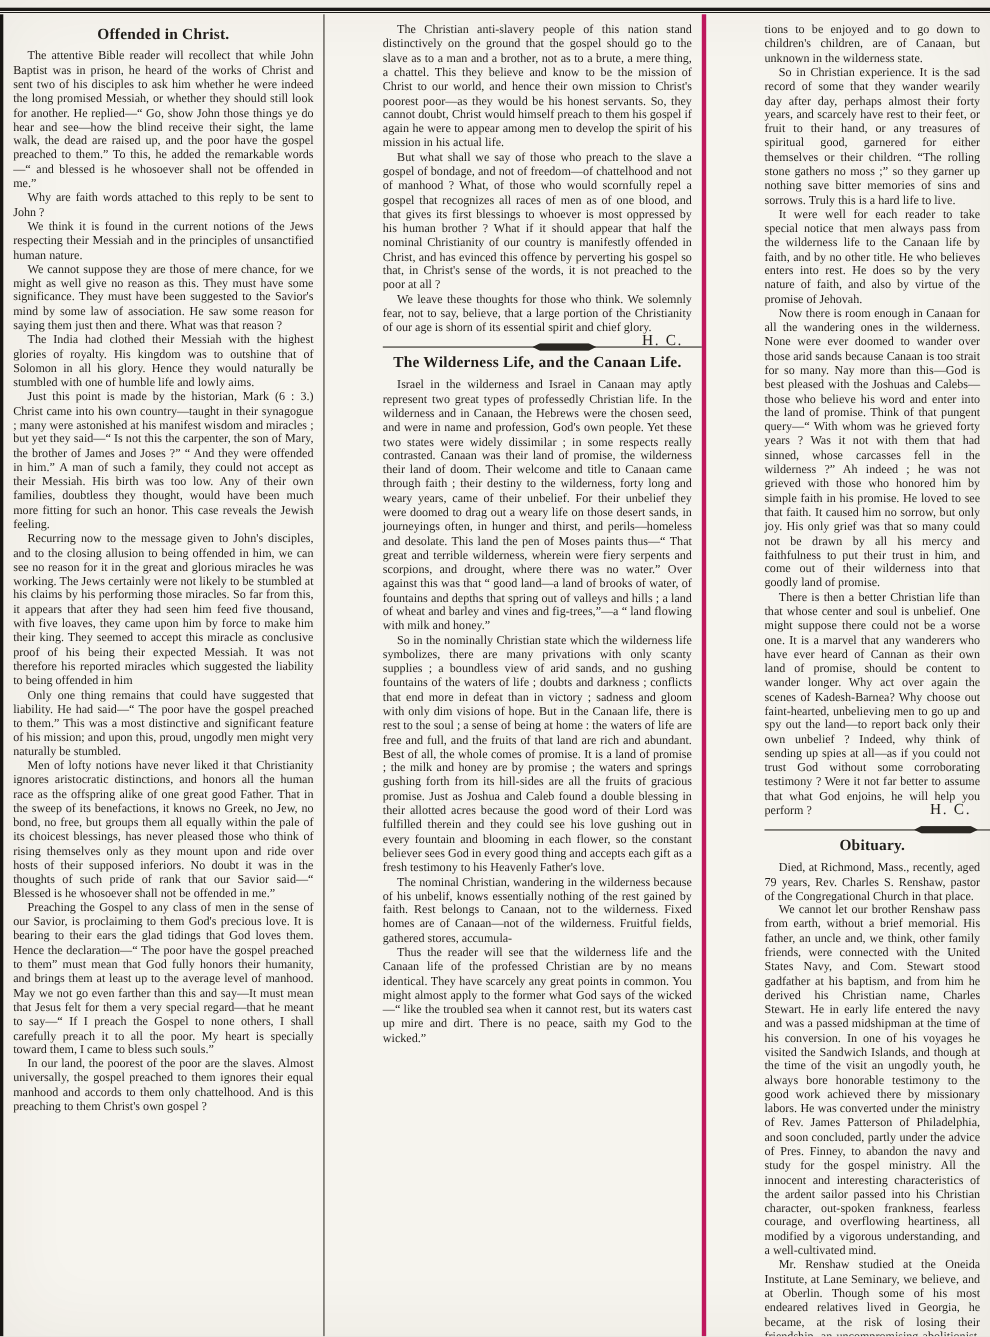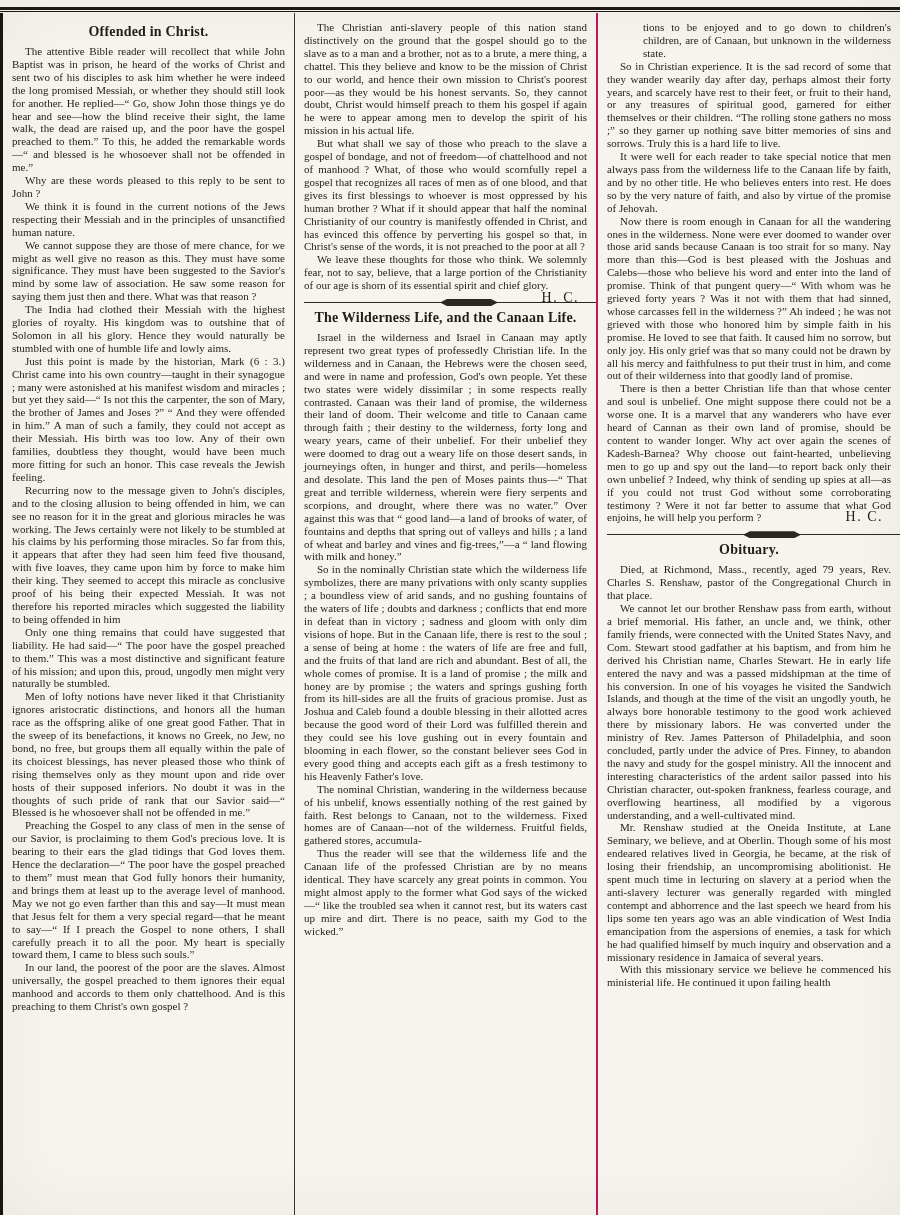--- a/index.html
+++ b/index.html
@@ -24,46 +24,47 @@
       #1b1916 0, #1b1916 3px,
       rgba(0,0,0,0) 3px, rgba(0,0,0,0) 4px,
       #1b1916 4px, #1b1916 5px,
       rgba(0,0,0,0) 5px);
   }
   .cols {
     display: flex;
     align-items: stretch;
     height: calc(100% - 13px);
     border-left: 3px solid #181613;
+    gap: 44px;
   }
   .col {
     box-sizing: border-box;
     overflow: hidden;
     padding: 8px 9px 0 9px;
   }
   .col1 { width: 292px; border-right: 1px solid #39352f; }
-  .col2 { width: 303px; border-right: 2px solid #be185d; }
+  .col2 { width: 303px; border-right: 4px solid #be185d; }
   .col3 { flex: 1; }
   .headline {
     margin: 3px 0 5px 0;
     text-align: center;
     font-size: 14px;
     font-weight: bold;
     letter-spacing: 0.2px;
     white-space: nowrap;
     overflow: hidden;
   }
   .para {
     margin: 0;
     font-size: 11px;
     line-height: 12.9px;
     text-align: justify;
     text-indent: 13px;
   }
-  .para.cont { text-indent: 0; margin-left: 36px; }
+  .para.cont { text-indent: 0; }
   .sig {
     float: right;
     font-weight: normal;
     font-size: 14px;
     letter-spacing: 1.5px;
     padding-right: 8px;
     line-height: 12.9px;
   }
   .ornament {
     position: relative;
@@ -91,21 +92,21 @@
 </head>
 <body>
 
 <div class="sheet">
   <div class="top-rule"></div>
   <div class="cols">
 
     <section class="col col1">
       <h2 class="headline">Offended in Christ.</h2>
       <p class="para">The attentive Bible reader will recollect that while John Baptist was in prison, he heard of the works of Christ and sent two of his disciples to ask him whether he were indeed the long promised Messiah, or whether they should still look for another.  He replied—“ Go, show John those things ye do hear and see—how the blind receive their sight, the lame walk, the dead are raised up, and the poor have the gospel preached to them.”  To this, he added the remarkable words—“ and blessed is he whosoever shall not be offended in me.”</p>
-      <p class="para">Why are these words pleased to this reply to be sent to John ?</p>
+      <p class="para">Why are faith words attached to this reply to be sent to John ?</p>
       <p class="para">We think it is found in the current notions of the Jews respecting their Messiah and in the principles of unsanctified human nature.</p>
       <p class="para">We cannot suppose they are those of mere chance, for we might as well give no reason as this.  They must have some significance.  They must have been suggested to the Savior's mind by some law of association.  He saw some reason for saying them just then and there.  What was that reason ?</p>
       <p class="para">The India had clothed their Messiah with the highest glories of royalty.  His kingdom was to outshine that of Solomon in all his glory.  Hence they would naturally be stumbled with one of humble life and lowly aims.</p>
       <p class="para">Just this point is made by the historian, Mark (6 : 3.) Christ came into his own country—taught in their synagogue ; many were astonished at his manifest wisdom and miracles ; but yet they said—“ Is not this the carpenter, the son of Mary, the brother of James and Joses ?” “ And they were offended in him.”  A man of such a family, they could not accept as their Messiah.  His birth was too low.  Any of their own families, doubtless they thought, would have been much more fitting for such an honor.  This case reveals the Jewish feeling.</p>
       <p class="para">Recurring now to the message given to John's disciples, and to the closing allusion to being offended in him, we can see no reason for it in the great and glorious miracles he was working.  The Jews certainly were not likely to be stumbled at his claims by his performing those miracles.  So far from this, it appears that after they had seen him feed five thousand, with five loaves, they came upon him by force to make him their king.  They seemed to accept this miracle as conclusive proof of his being their expected Messiah.  It was not therefore his reported miracles which suggested the liability to being offended in him</p>
       <p class="para">Only one thing remains that could have suggested that liability.  He had said—“ The poor have the gospel preached to them.”  This was a most distinctive and significant feature of his mission; and upon this, proud, ungodly men might very naturally be stumbled.</p>
       <p class="para">Men of lofty notions have never liked it that Christianity ignores aristocratic distinctions, and honors all the human race as the offspring alike of one great good Father. That in the sweep of its benefactions, it knows no Greek, no Jew, no bond, no free, but groups them all equally within the pale of its choicest blessings, has never pleased those who think of rising themselves only as they mount upon and ride over hosts of their supposed inferiors.  No doubt it was in the thoughts of such pride of rank that our Savior said—“ Blessed is he whosoever shall not be offended in me.”</p>
       <p class="para">Preaching the Gospel to any class of men in the sense of our Savior, is proclaiming to them God's precious love. It is bearing to their ears the glad tidings that God loves them.  Hence the declaration—“ The poor have the gospel preached to them” must mean that God fully honors their humanity, and brings them at least up to the average level of manhood.  May we not go even farther than this and say—It must mean that Jesus felt for them a very special regard—that he meant to say—“ If I preach the Gospel to none others, I shall carefully preach it to all the poor.  My heart is specially toward them, I came to bless such souls.”</p>
       <p class="para">In our land, the poorest of the poor are the slaves.  Almost universally, the gospel preached to them ignores their equal manhood and accords to them only chattelhood. And is this preaching to them Christ's own gospel ?</p>
     </section>

